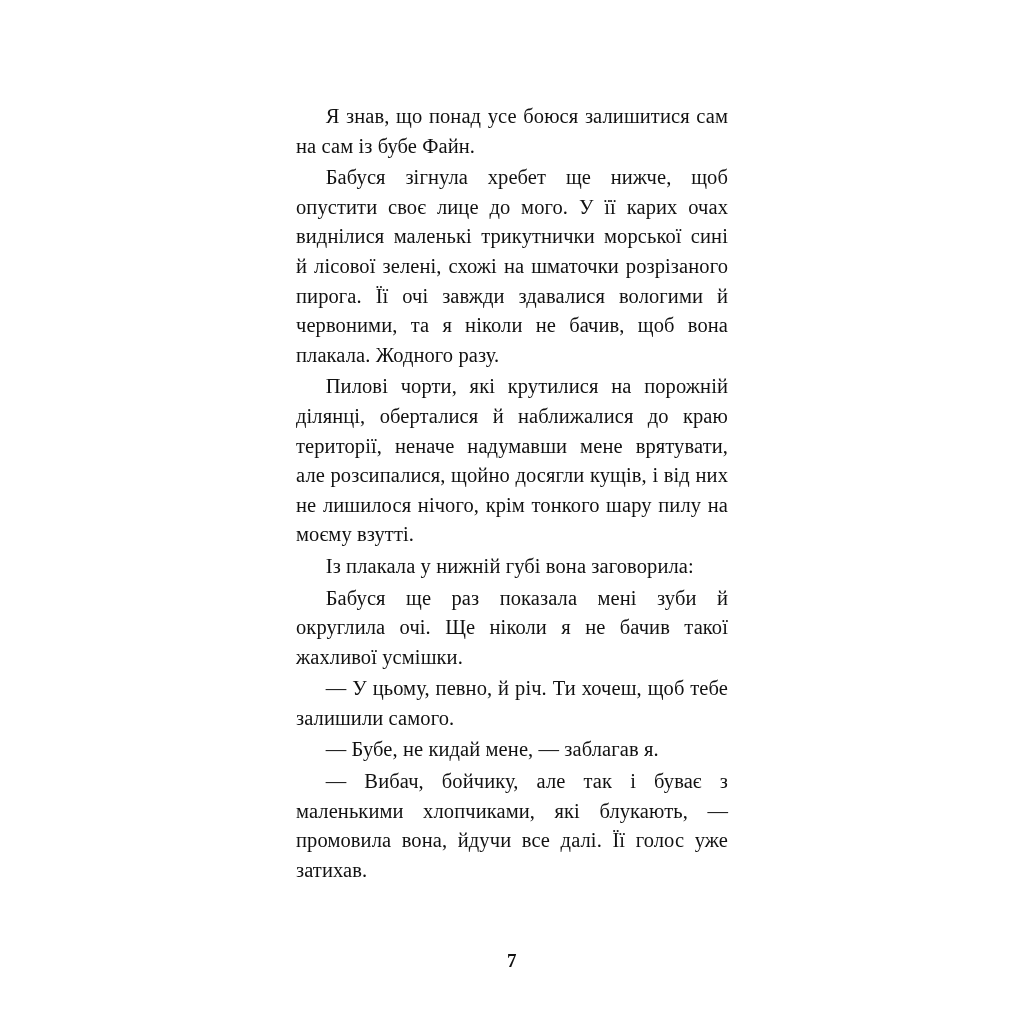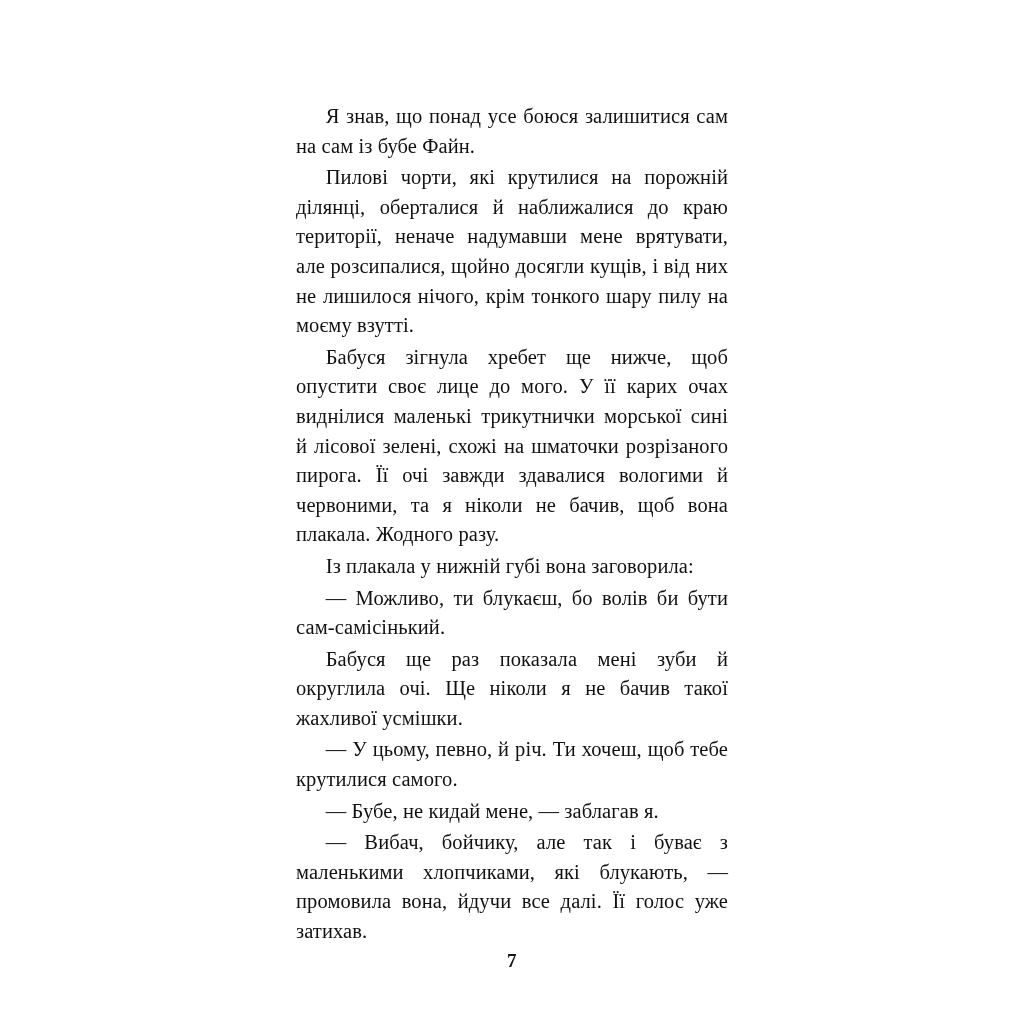--- a/index.html
+++ b/index.html
@@ -52,23 +52,22 @@
     letter-spacing: 0.5px;
     color: #111111;
   }
 </style>
 </head>
 <body>
 
 <div class="page">
   <div class="text-column">
     <p class="para">Я знав, що понад усе боюся залишитися сам на сам із бубе Файн.</p>
+    <p class="para">Бабуся зігнула хребет ще нижче, щоб опустити своє лице до мого. У її карих очах виднілися маленькі трикутнички морської сині й лісової зелені, схожі на шматочки розрізаного пирога. Її очі завжди здавалися вологими й червоними, та я ніколи не бачив, щоб вона плакала. Жодного разу.</p>
     <p class="para">Пилові чорти, які крутилися на порожній ділянці, оберталися й наближалися до краю території, неначе надумавши мене врятувати, але розсипалися, щойно досягли кущів, і від них не лишилося нічого, крім тонкого шару пилу на моєму взутті.</p>
-    <p class="para">Бабуся зігнула хребет ще нижче, щоб опустити своє лице до мого. У її карих очах виднілися маленькі трикутнички морської сині й лісової зелені, схожі на шматочки розрізаного пирога. Її очі завжди здавалися вологими й червоними, та я ніколи не бачив, щоб вона плакала. Жодного разу.</p>
     <p class="para">Із плакала у нижній губі вона заговорила:</p>
-    <p class="para dash">— Можливо, ти блукаєш, бо волів би бути сам-самісінький.</p>
     <p class="para">Бабуся ще раз показала мені зуби й округлила очі. Ще ніколи я не бачив такої жахливої усмішки.</p>
-    <p class="para dash">— У цьому, певно, й річ. Ти хочеш, щоб тебе крутилися самого.</p>
+    <p class="para dash">— У цьому, певно, й річ. Ти хочеш, щоб тебе залишили самого.</p>
     <p class="para dash">— Бубе, не кидай мене, — заблагав я.</p>
     <p class="para dash">— Вибач, бойчику, але так і буває з маленькими хлопчиками, які блукають, — промовила вона, йдучи все далі. Її голос уже затихав.</p>
   </div>
   <div class="folio">7</div>
 </div>
 
 </body></html>

